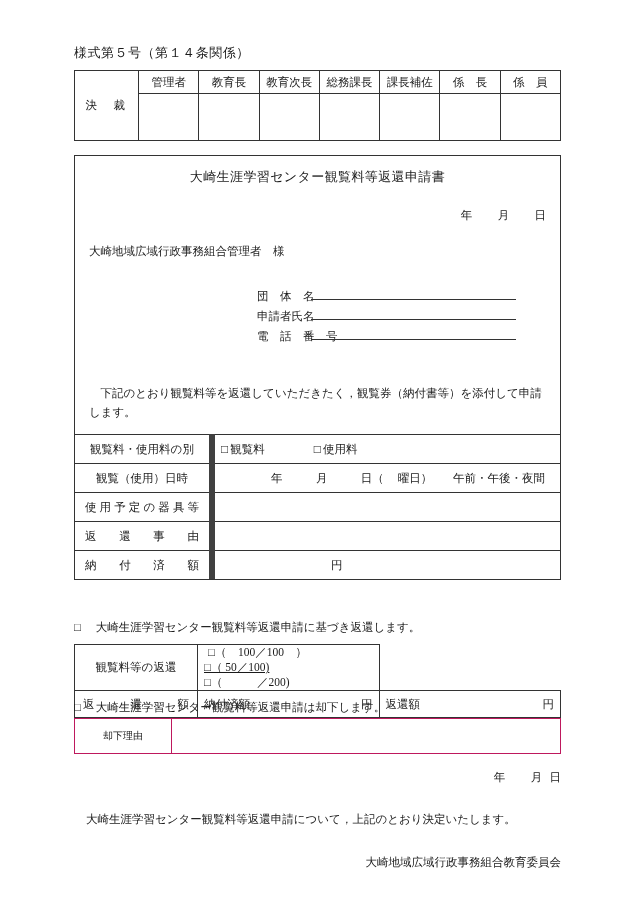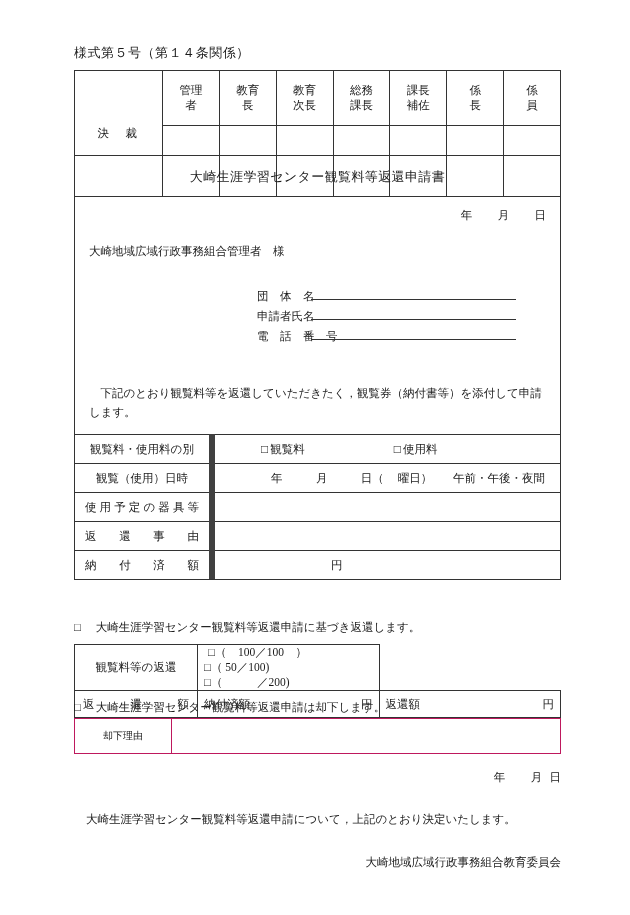--- a/index.html
+++ b/index.html
@@ -43,21 +43,21 @@
     width: 487px;
     border-collapse: collapse;
     table-layout: fixed;
   }
   .approval td {
     border: 1px solid #333;
     height: 22px;
     font-size: 11.5px;
     text-align: center;
     vertical-align: middle;
-    padding: 12px;
+    padding: 0;
   }
   .approval .lbl-cell {
     width: 63px;
     vertical-align: middle;
   }
   .approval .body-row td { height: 46px; }
 
   
   .mainbox {
     position: absolute;
@@ -160,21 +160,21 @@
     text-align: justify;
     text-align-last: justify;
     padding: 0 4px;
     box-sizing: border-box;
   }
   .detail .label span.nospread {
     text-align: center;
     text-align-last: center;
   }
   .cb { font-size: 12px; margin-right: 2px; }
-  .fee-opts span.opt { margin-right: 46px; margin-left: 40px; }
+  .fee-opts span.opt { margin-right: 46px; }
   .dt-row { padding-left: 56px !important; }
   .dt-row .g { display: inline-block; width: 42px; }
   .dt-row .g2 { display: inline-block; width: 34px; }
   .yen-center { display: inline-block; margin-left: 110px; }
 
   
   .decide-line {
     position: absolute;
     left: 74px;
     font-size: 11.5px;
@@ -207,21 +207,21 @@
     text-align-last: justify;
     box-sizing: border-box;
     padding: 0 2px;
   }
   .rtn-table .label span.nospread {
     text-align: center;
     text-align-last: center;
   }
   .ratio span.opt { display: inline-block; }
   .ratio .o1 { margin-right: 38px; margin-left: 4px; }
-  .ratio .o2 { margin-right: 40px; }
+  .ratio .o2 { margin-right: 40px; text-decoration: underline; }
   .amt-inner { display: flex; justify-content: space-between; }
 
   .reject-table {
     position: absolute;
     left: 74px;
     width: 487px;
     border-collapse: collapse;
     table-layout: fixed;
   }
   .reject-table td {

